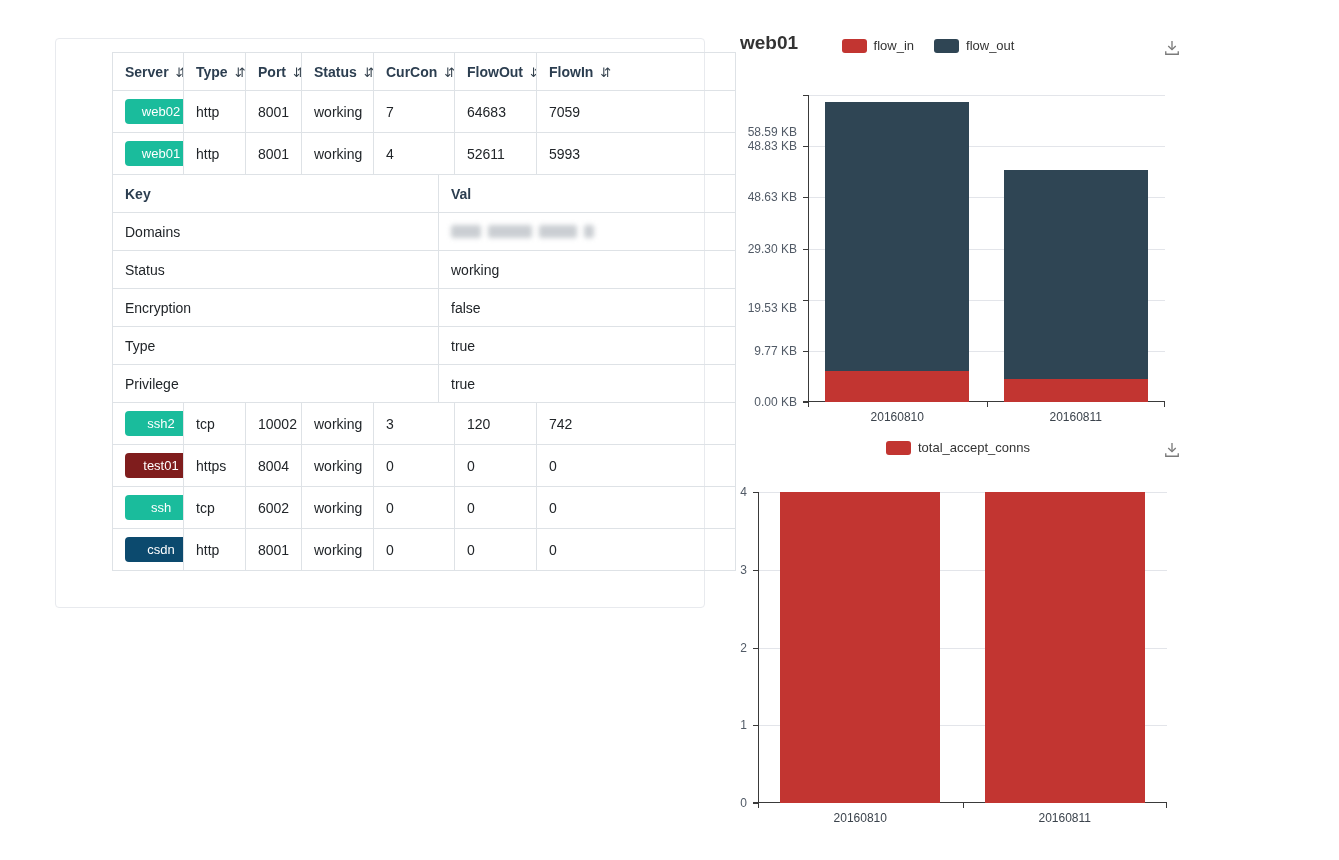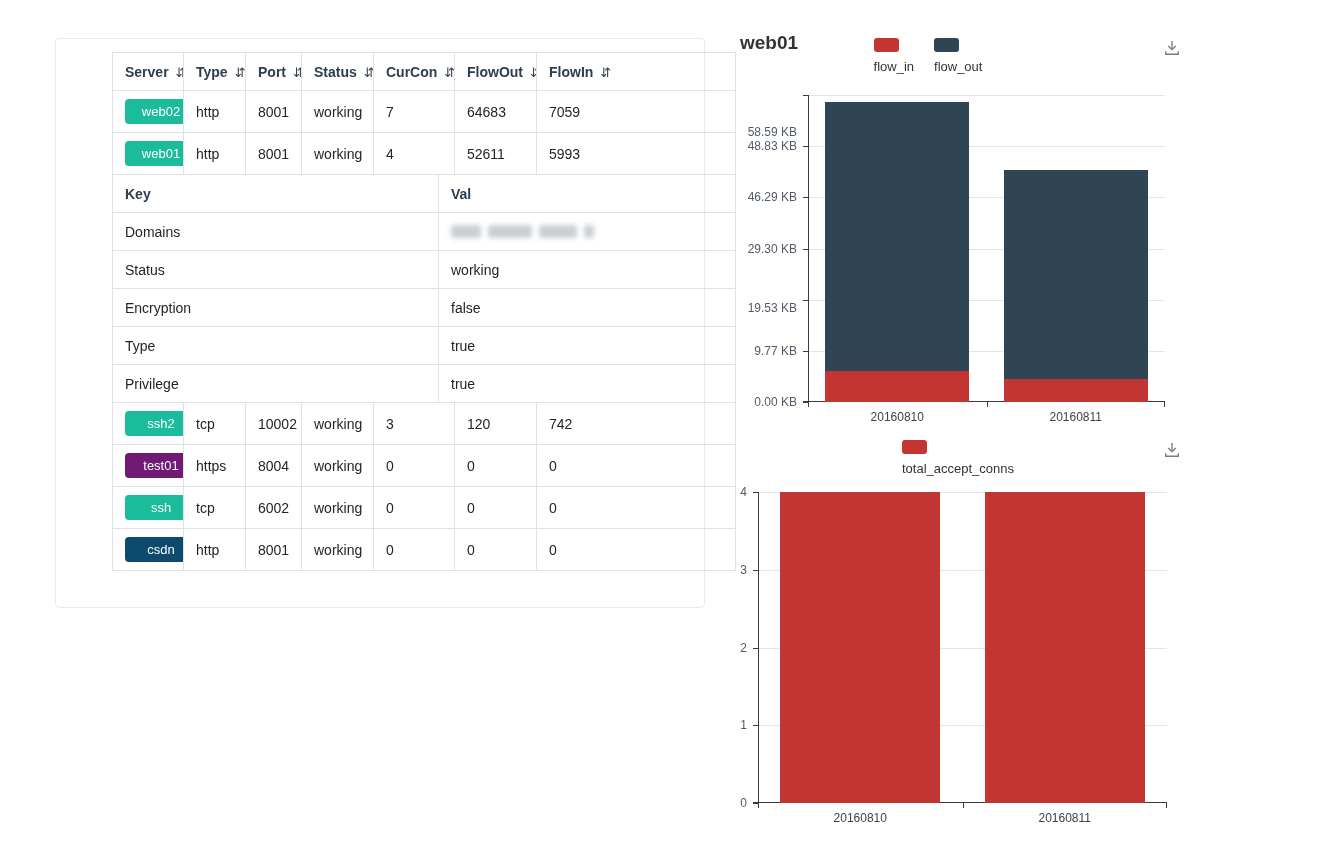--- a/index.html
+++ b/index.html
@@ -17,21 +17,21 @@
   .sort-icon{font-size:13px;color:#35424e;margin-left:7px;font-weight:normal;}
   .badge-btn{display:inline-block;min-width:72px;box-sizing:border-box;padding:5px 10px;
     background:#1abc9c;color:#fff;font-size:13px;text-align:center;border-radius:4px;
     border:none;cursor:pointer;line-height:1.2;}
   .redacted{display:inline-flex;gap:7px;filter:blur(2.5px);opacity:.75;margin-top:2px;}
   .redacted span{display:inline-block;height:13px;border-radius:2px;background:#b9bec4;}
   
   .chart{position:absolute;width:456px;}
   .chart-title{position:absolute;left:10px;top:2px;font-size:19px;font-weight:bold;color:#333;}
   .legend{position:absolute;left:0;right:0;top:8px;display:flex;justify-content:center;gap:20px;}
-  .legend-item{display:flex;align-items:flex-start;gap:7px;cursor:pointer;flex-direction:column;}
+  .legend-item{display:flex;align-items:flex-end;gap:7px;cursor:pointer;}
   .legend-swatch{width:25px;height:14px;border-radius:3px;}
   .legend-label{font-size:13px;color:#333;}
   .dl-icon{position:absolute;right:4px;top:8px;width:20px;height:20px;cursor:pointer;}
   .plot{position:absolute;}
   .gridline{position:absolute;left:0;right:0;height:1px;background:#e3e5ea;}
   .y-axis-line{position:absolute;left:0;top:0;bottom:0;width:1px;background:#3a3a3a;}
   .x-axis-line{position:absolute;left:-5px;right:0;bottom:0;height:1px;background:#3a3a3a;}
   .ytick{position:absolute;width:5px;height:1px;background:#3a3a3a;}
   .xtick{position:absolute;width:1px;height:5px;background:#3a3a3a;}
   .ylabel{position:absolute;text-align:right;font-size:12px;color:#515a66;}
@@ -136,21 +136,21 @@
           <tr>
             <td><button class="badge-btn" style="background: rgb(26, 188, 156);">ssh2</button></td>
             <td>tcp</td>
             <td>10002</td>
             <td>working</td>
             <td>3</td>
             <td>120</td>
             <td>742</td>
           </tr>
           <tr>
-            <td><button class="badge-btn" style="background: #701a75; text-align: center;">test01</button></td>
+            <td><button class="badge-btn" style="background: #7f1d1d; text-align: center;">test01</button></td>
             <td>https</td>
             <td>8004</td>
             <td>working</td>
             <td>0</td>
             <td>0</td>
             <td>0</td>
           </tr>
           <tr>
             <td><button class="badge-btn" style="background: rgb(26, 188, 156);">ssh</button></td>
             <td>tcp</td>
@@ -200,21 +200,21 @@
         <div class="x-axis-line"></div>
         <div class="ytick" style="left: -5px; top: 307px;"></div>
         <div class="ylabel" style="width: 70px; left: -81px; top: 300px;">0.00 KB</div>
         <div class="ytick" style="left: -5px; top: 255.833px;"></div>
         <div class="ylabel" style="width: 70px; left: -81px; top: 248.833px;">9.77 KB</div>
         <div class="ytick" style="left: -5px; top: 204.667px;"></div>
         <div class="ylabel" style="width: 70px; left: -81px; top: 206px;">19.53 KB</div>
         <div class="ytick" style="left: -5px; top: 153.5px;"></div>
         <div class="ylabel" style="width: 70px; left: -81px; top: 146.5px;">29.30 KB</div>
         <div class="ytick" style="left: -5px; top: 102.333px;"></div>
-        <div class="ylabel" style="width: 70px; left: -81px; top: 95.3333px;">46.29 KB</div>
+        <div class="ylabel" style="width: 70px; left: -81px; top: 95.3333px;">48.63 KB</div>
         <div class="ytick" style="left: -5px; top: 51.1667px;"></div>
         <div class="ylabel" style="width: 70px; left: -81px; top: 44.1667px;">48.83 KB</div>
         <div class="ytick" style="left: -5px; top: 0px;"></div>
         <div class="ylabel" style="width: 70px; left: -81px; top: -7px; margin-top: 37px;">58.59 KB</div>
         <div class="xtick" style="left: 0px; top: 307px;"></div>
         <div class="xtick" style="left: 178.5px; top: 307px;"></div>
         <div class="xtick" style="left: 356px; top: 307px;"></div>
         <div class="bar" style="left: 17px; width: 144px; bottom: 0px; height: 31px; background: rgb(194, 53, 49);"></div>
         <div class="bar" style="left: 17px; width: 144px; bottom: 31px; height: 269px; background: rgb(47, 69, 84);"></div>
         <div class="xlabel" style="left: 29.25px; top: 315px;">20160810</div>

